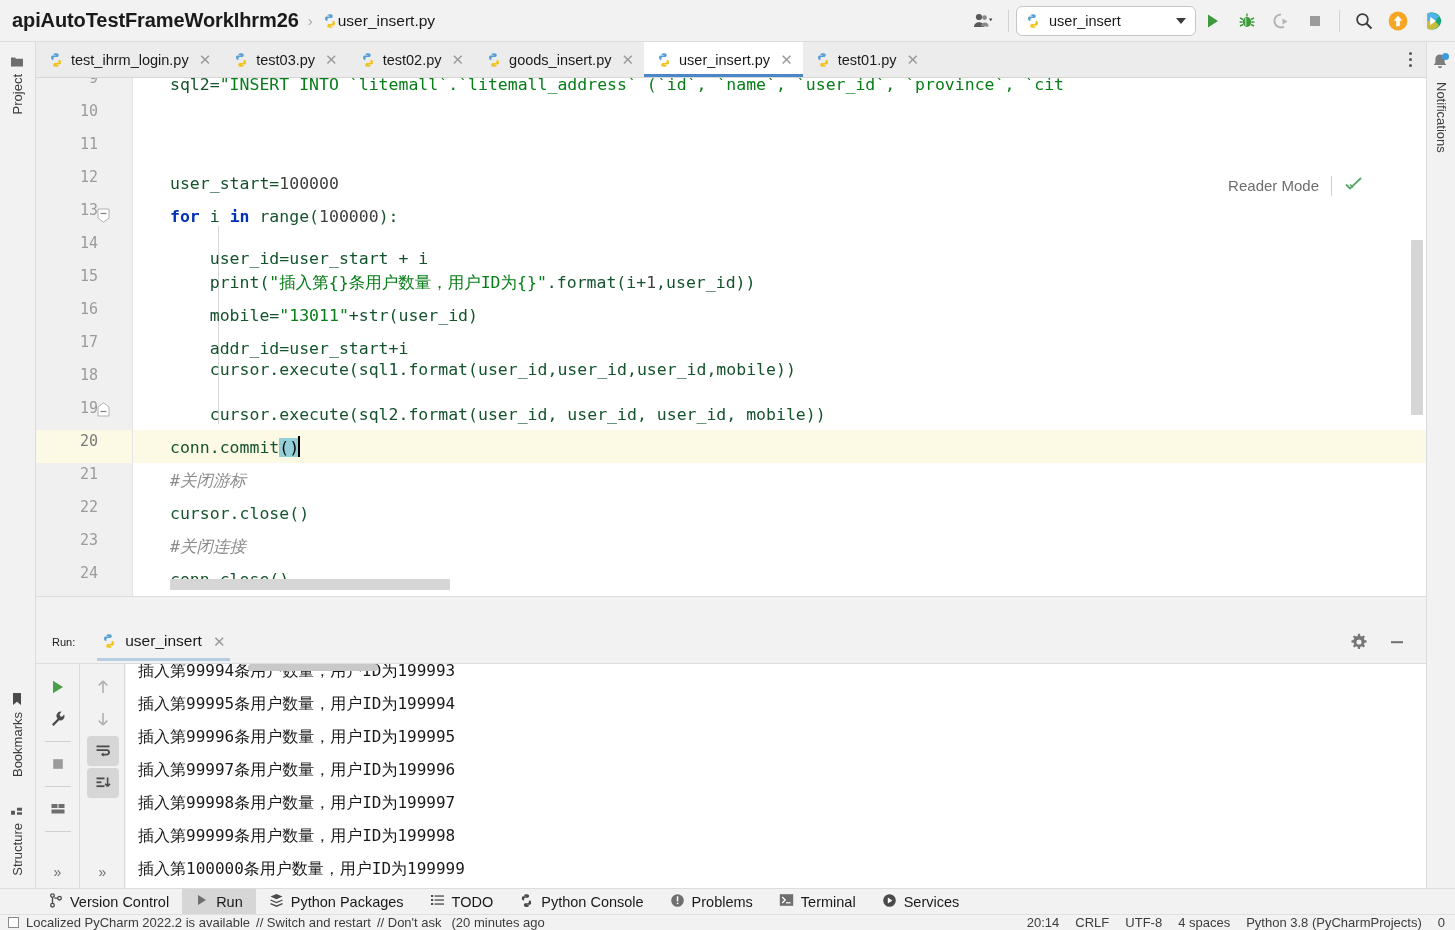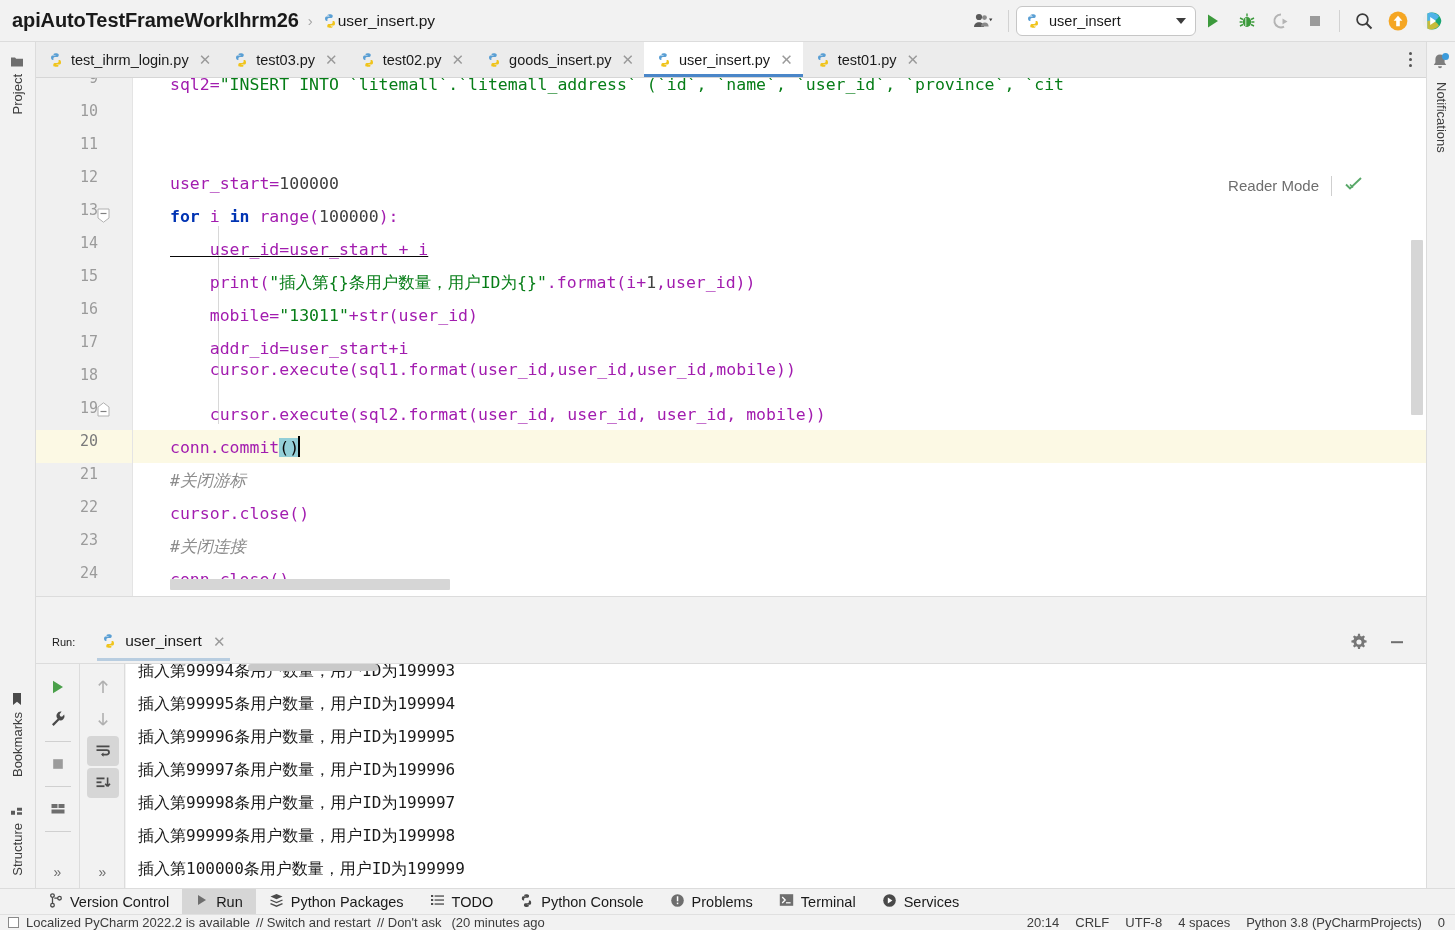--- a/index.html
+++ b/index.html
@@ -111,21 +111,21 @@
     white-space: pre; color: #080808;
   }
   .cl { position: absolute; left: 38px; height: 33px; }
   .line-hl {
     position: absolute; left: 0; right: 0; height: 33px; background: #fcf9e4;
   }
   .kw { color: #0033b3; font-weight: bold; }
   .num { color: #404040; }
   .str { color: #067d17; }
   .cmt { color: #8c8c8c; font-style: italic; }
-  .fn  { color: #a21caf; }
+  .fn  { color: #14532d; }
   .brace-hl { background: #93cfd7; }
   .caret-bar {
     display: inline-block; width: 2px; height: 21px; background: #000;
     vertical-align: -4px; margin-left: -1px;
   }
   .vline { position: absolute; left: 96px; top: 0; bottom: 0; width: 1px; background: #e4e4e4; }
   .indent-guide { position: absolute; width: 1px; background: #d8d8d8; }
 
   .reader-mode {
     position: absolute; right: 58px; top: 94px; display: flex; align-items: center; gap: 12px;
@@ -466,21 +466,21 @@
     <div class="indent-guide" style="left:182px; top:148px; height:198px;"></div>
 
     <div class="code-area">
       
       <div class="cl" style="top:-10px;"><span class="fn">sql2=</span><span class="str">"INSERT INTO `litemall`.`litemall_address` (`id`, `name`, `user_id`, `province`, `cit</span></div>
       
       <div class="cl" style="top:89px;"><span class="fn">user_start=</span><span class="num">100000</span></div>
       
       <div class="cl" style="top:122px;"><span class="kw">for</span><span class="fn"> i </span><span class="kw">in</span><span class="fn"> range(</span><span class="num">100000</span><span class="fn">):</span></div>
       
-      <div class="cl" style="top:155px;text-decoration:underline;"><span class="fn">    user_id=user_start + i</span></div>
+      <div class="cl" style="top:164px;"><span class="fn">    user_id=user_start + i</span></div>
       
       <div class="cl" style="top:188px;"><span class="fn">    print(</span><span class="str">"插入第{}条用户数量，用户ID为{}"</span><span class="fn">.format(i+</span><span class="num">1</span><span class="fn">,user_id))</span></div>
       
       <div class="cl" style="top:221px;"><span class="fn">    mobile=</span><span class="str">"13011"</span><span class="fn">+str(user_id)</span></div>
       
       <div class="cl" style="top:254px;"><span class="fn">    addr_id=user_start+i</span></div>
       
       <div class="cl" style="top:275px;"><span class="fn">    cursor.execute(sql1.format(user_id,user_id,user_id,mobile))</span></div>
       
       <div class="cl" style="top:320px;"><span class="fn">    cursor.execute(sql2.format(user_id, user_id, user_id, mobile))</span></div>

